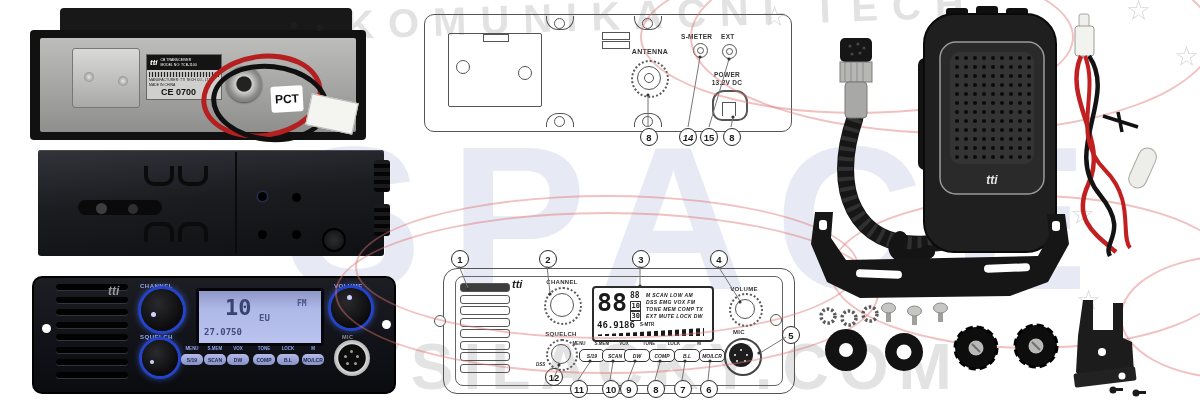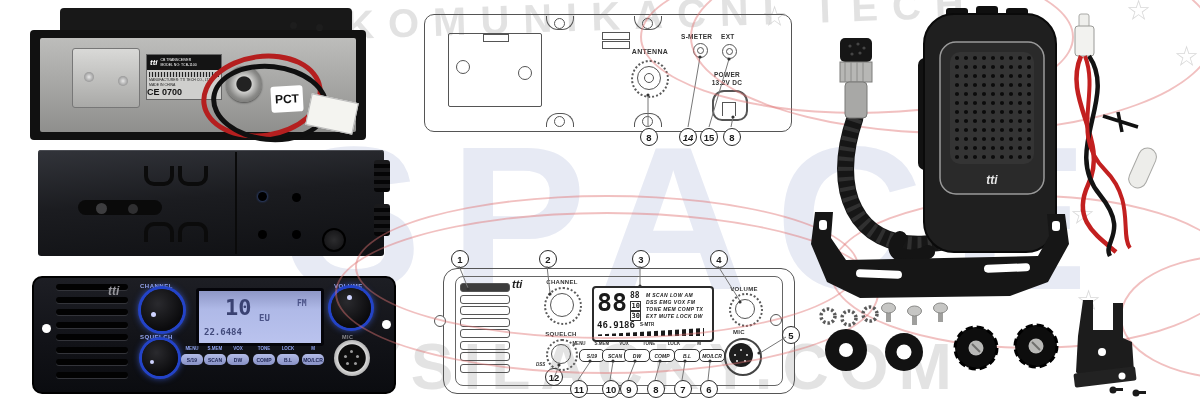--- a/index.html
+++ b/index.html
@@ -67,21 +67,21 @@
         <span style="font-size:3.5px;margin-left:3px;line-height:1.2;">
           <span style="display:block;">CB TRANSCEIVER</span>
           <span style="display:block;">MODEL NO: TCB-1100</span>
         </span>
       </div>
       <div class="abs" style="left:2px;top:17px;width:70px;height:5px;background:repeating-linear-gradient(90deg,#222 0 1px,#bbb 1px 3px);"></div>
       <div class="abs" style="left:2px;top:23px;font-size:3.5px;color:#222;line-height:1.3;">
         <span style="display:block;">MANUFACTURER: TTI TECH CO., LTD</span>
         <span style="display:block;">MADE IN CHINA</span>
       </div>
-      <div class="abs" style="left:0;top:32px;font-size:9px;font-weight:700;color:#111;">CE 0700</div>
+      <div class="abs" style="left:14px;top:32px;font-size:9px;font-weight:700;color:#111;">CE 0700</div>
     </div>
 
     <div class="abs" style="left:198px;top:60px;width:36px;height:36px;border-radius:50%;background:radial-gradient(circle,#222 28%,#cfcfcd 32%,#8b8b89 60%,#5b5b59 100%);box-shadow:0 1px 2px rgba(0,0,0,.5);"></div>
 
     <div class="abs" style="left:173px;top:48px;width:112px;height:74px;border:5px solid #b51f1f;border-radius:50%;transform:rotate(-8deg);"></div>
     <div class="abs" style="left:183px;top:58px;width:108px;height:68px;border:5px solid #101010;border-radius:50%;transform:rotate(6deg);"></div>
 
     <div class="abs" style="left:243px;top:80px;width:32px;height:26px;background:#fff;border-radius:3px;display:flex;align-items:center;justify-content:center;font-size:12px;font-weight:700;color:#111;transform:rotate(-3deg);">PCT</div>
 
     <div class="abs" style="left:262px;top:16px;width:7px;height:7px;border-radius:50%;background:#1d1d1d;"></div>
@@ -128,21 +128,21 @@
     <div class="abs bknob" style="left:113px;top:19px;width:42px;height:42px;"></div>
     <div class="abs" style="left:123px;top:42px;width:5px;height:5px;border-radius:50%;background:#cfd4ff;"></div>
 
     <div class="abs plab" style="left:112px;top:64px;">SQUELCH</div>
     <div class="abs bknob" style="left:114px;top:70px;width:36px;height:36px;"></div>
     <div class="abs" style="left:122px;top:90px;width:4px;height:4px;border-radius:50%;background:#cfd4ff;"></div>
 
     <div class="abs" style="left:168px;top:18px;width:122px;height:52px;background:linear-gradient(180deg,#8e97c6,#afb9e7 35%,#bac3ee);border:3px solid #05050a;border-radius:3px;font-family:'DejaVu Sans Mono',monospace;">
       <div class="abs" style="left:26px;top:4px;font-size:22px;font-weight:700;color:#3a4272;">10</div>
       <div class="abs" style="left:60px;top:22px;font-size:9px;font-weight:700;color:#4a5287;">EU</div>
-      <div class="abs" style="left:5px;top:36px;font-size:9px;font-weight:700;color:#434b7c;">22.6484</div>
+      <div class="abs" style="left:5px;top:36px;font-size:9px;font-weight:700;color:#434b7c;">27.0750</div>
       <div class="abs" style="left:98px;top:8px;font-size:8px;font-weight:700;color:#4a5287;">FM</div>
     </div>
 
     <div class="abs pbtn-top" style="left:150px;top:76px;">MENU</div>
     <div class="abs pbtn-top" style="left:173px;top:76px;">S.MEM</div>
     <div class="abs pbtn-top" style="left:196px;top:76px;">VOX</div>
     <div class="abs pbtn-top" style="left:222px;top:76px;">TONE</div>
     <div class="abs pbtn-top" style="left:246px;top:76px;">LOCK</div>
     <div class="abs pbtn-top" style="left:271px;top:76px;">M</div>
     <div class="abs pbtn" style="left:153px;top:84px;">S/19</div>

